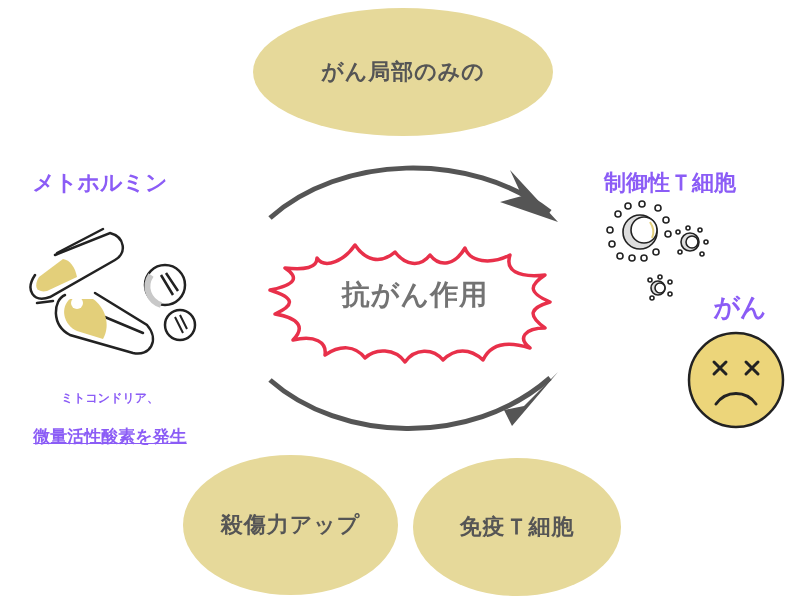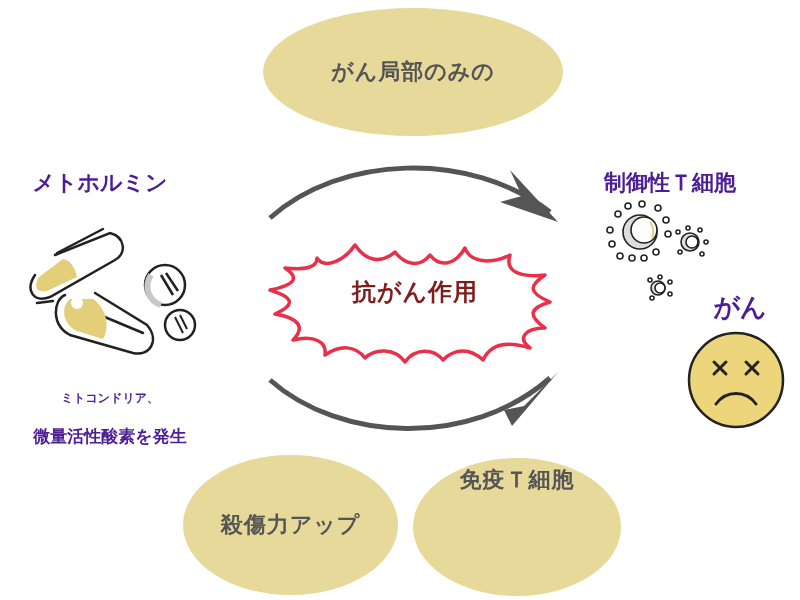--- a/index.html
+++ b/index.html
@@ -1,29 +1,29 @@
 <!DOCTYPE html>
 <html><head>
 <meta charset="utf-8">
 <style>
   html, body { margin:0; padding:0; background:#ffffff; }
   body { width:800px; height:600px; position:relative; overflow:hidden;
          font-family:"DejaVu Sans", sans-serif; color:#555555; font-weight:bold; }
   .ellipse { position:absolute; background:#e6d99a; border-radius:50%;
              display:flex; flex-direction:column; align-items:center; justify-content:center;
              color:#555555; font-size:22px; line-height:44px; letter-spacing:1px; }
-  .label { position:absolute; text-align:center; color:#4c1d95; }
+  .label { position:absolute; text-align:center; color:#8b5cf6; }
   svg { position:absolute; overflow:visible; }
-  .center-text { position:absolute; color:#7f1d1d; font-size:24px; font-weight:bold;
+  .center-text { position:absolute; color:#737373; font-size:28px; font-weight:bold;
                  left:300px; top:276px; width:230px; text-align:center; letter-spacing:1px; }
 </style>
 </head>
 <body>
 
-<div class="ellipse" style="left:263px; top:8px; width:300px; height:128px;gap:47px;">
+<div class="ellipse" style="left:253px; top:8px; width:300px; height:128px;gap:47px;">
   <div>がん局部のみの</div>
 </div>
 
 <div class="label" style="left:20px; top:168px; width:160px; font-size:22px;">メトホルミン</div>
 
 <svg style="left:15px; top:215px;" width="190" height="140" viewBox="0 0 190 140">
 
   <g fill="none" stroke="#222" stroke-width="2.5" stroke-linecap="round">
     <path d="M20,60 C10,75 18,88 35,82 L100,45 C112,38 110,22 95,18 L40,40"></path>
     <path d="M42,38 L88,14"></path>
@@ -39,21 +39,21 @@
   <circle cx="62" cy="88" r="6" fill="#fff"></circle>
 
   <circle cx="150" cy="70" r="20" fill="#fff" stroke="#222" stroke-width="2.5"></circle>
   <path d="M136,60 C128,72 134,86 146,90" fill="none" stroke="#c8c8c8" stroke-width="6"></path>
   <path d="M146,60 L158,80 M151,58 L163,76" stroke="#222" stroke-width="2.5"></path>
   <circle cx="165" cy="110" r="15" fill="#fff" stroke="#222" stroke-width="2.5"></circle>
   <path d="M160,102 L168,118 M165,100 L172,114" stroke="#222" stroke-width="2"></path>
 </svg>
 
 <div class="label" style="left:20px; top:390px; width:180px; font-size:12px;">ミトコンドリア、</div>
-<div class="label" style="left:10px; top:425px; width:200px; font-size:17px;">微量活性酸素を発生</div>
+<div class="label" style="left:10px; top:425px; width:200px; font-size:17px;text-decoration:underline;">微量活性酸素を発生</div>
 
 <svg style="left:260px; top:160px;" width="310" height="70" viewBox="0 0 310 70">
   <path d="M10,58 C80,-5 210,-10 290,52" fill="none" stroke="#555" stroke-width="5"></path>
   <polygon points="250,10 298,62 240,42 262,36" fill="#555"></polygon>
 </svg>
 <svg style="left:260px; top:370px;" width="310" height="75" viewBox="0 0 310 75">
   <path d="M10,10 C80,72 210,78 290,8" fill="none" stroke="#555" stroke-width="5"></path>
   <polygon points="298,2 252,56 244,40 264,36" fill="#555"></polygon>
 </svg>
 
@@ -106,15 +106,15 @@
   <g stroke="#222" stroke-width="3" stroke-linecap="round">
     <path d="M28,32 L40,44 M40,32 L28,44"></path>
     <path d="M60,32 L72,44 M72,32 L60,44"></path>
   </g>
   <path d="M30,74 C40,60 60,60 70,74" fill="none" stroke="#222" stroke-width="3" stroke-linecap="round"></path>
 </svg>
 
 <div class="ellipse" style="left:183px; top:455px; width:215px; height:140px;">
   <div>殺傷力アップ</div>
 </div>
-<div class="ellipse" style="left:413px; top:458px; width:208px; height:138px;justify-content:space-between;">
+<div class="ellipse" style="left:413px; top:458px; width:208px; height:138px;">
   <div>免疫Ｔ細胞</div>
 </div>
 
 </body></html>

